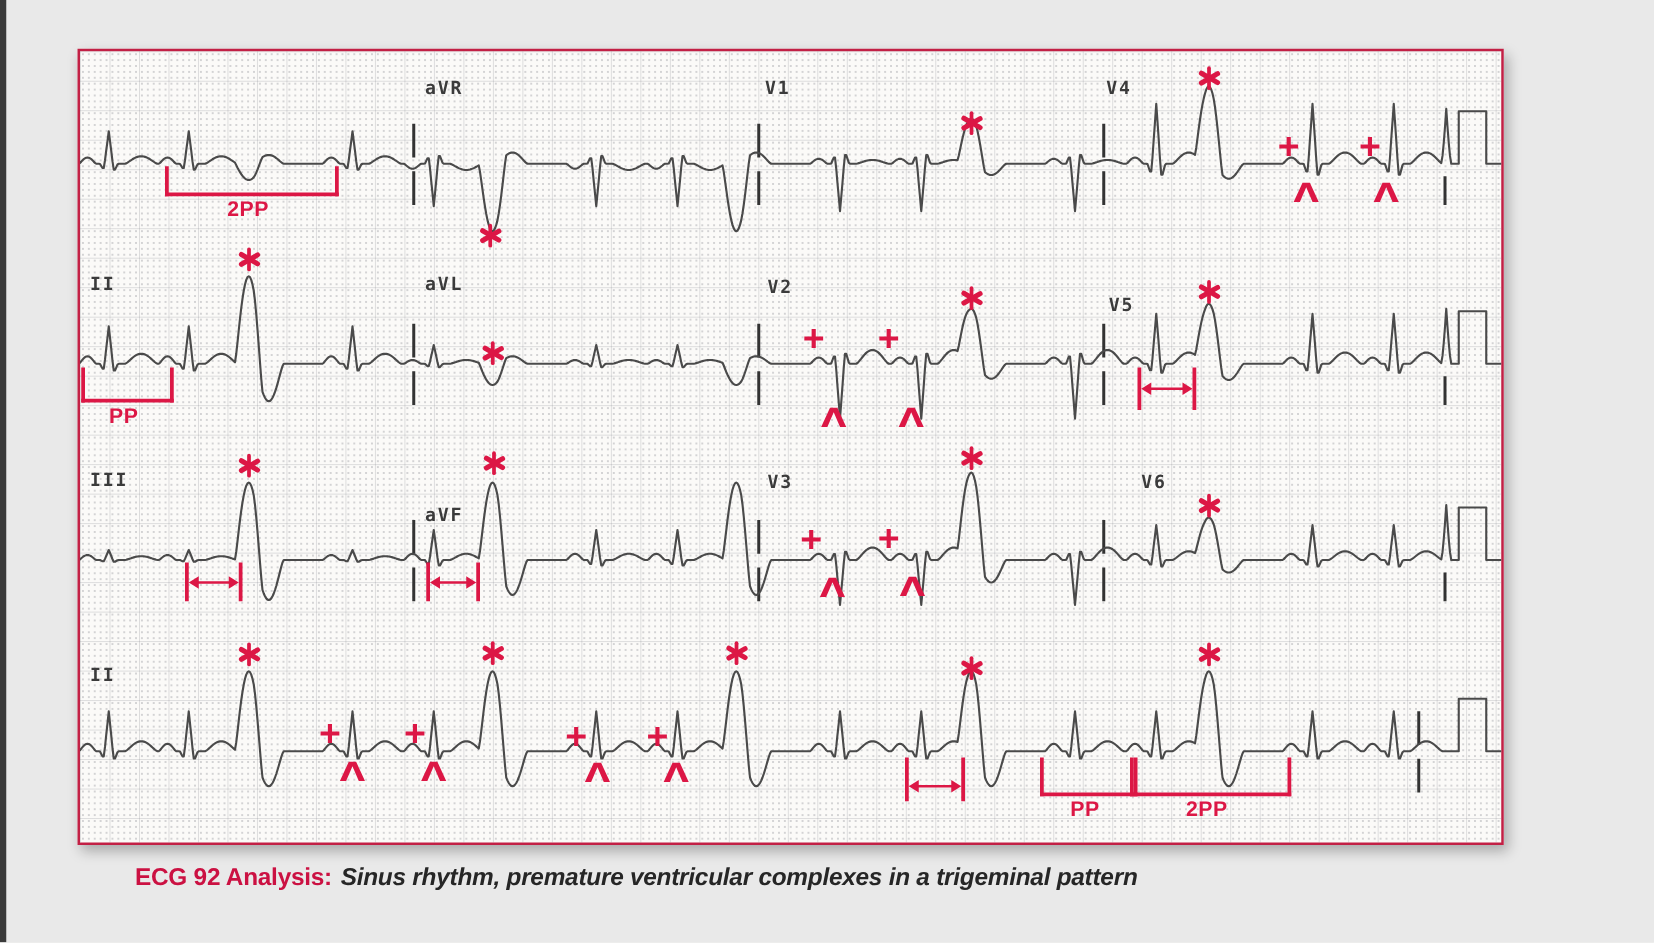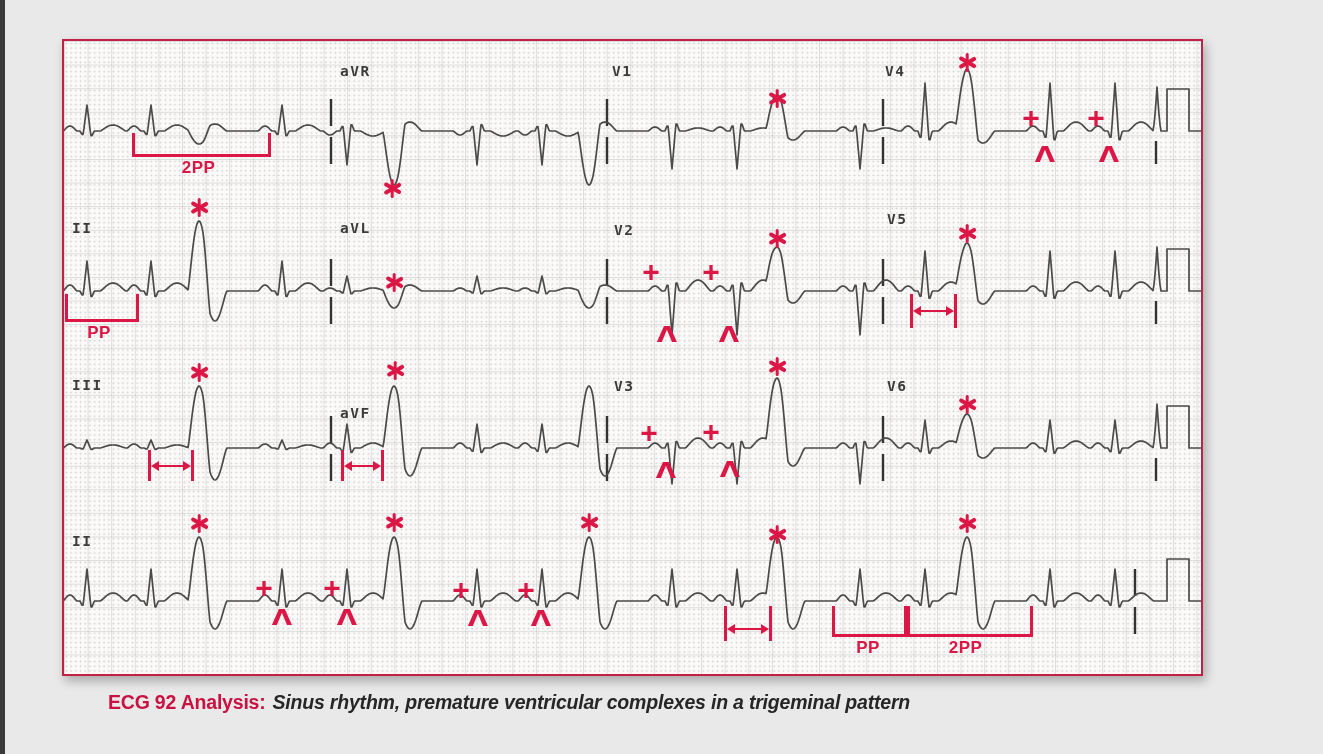--- a/index.html
+++ b/index.html
@@ -79,25 +79,25 @@
         <path id="trace-2" class="trace" d="M0,406.5L1,405.6 2,404.8 3,404.0 4,403.5 5,403.1 6,403.0 7,403.1 8,403.5 9,404.0 10,404.8 11,405.6 12,406.5 13,407.0 14,407.0 15,407.0 16,407.0 17,407.5 18,408.0 19,408.0 20,406.1 21,403.7 22,401.4 23,399.0 24,401.4 25,403.8 26,406.4 27,408.4 28,408.4 29,407.8 30,407.2 31,407.0 32,407.0 33,407.0 34,407.0 35,407.0 36,407.0 37,406.8 38,406.5 39,406.2 40,405.9 41,405.5 42,405.2 43,404.9 44,404.6 45,404.4 46,404.2 47,404.1 48,404.0 49,404.0 50,404.0 51,404.1 52,404.2 53,404.4 54,404.6 55,404.9 56,405.2 57,405.5 58,405.9 59,406.2 60,406.5 61,406.8 62,407.0 63,407.0 64,406.5 65,405.6 66,404.8 67,404.0 68,403.5 69,403.1 70,403.0 71,403.1 72,403.5 73,404.0 74,404.8 75,405.6 76,406.5 77,407.0 78,407.0 79,407.0 80,407.0 81,407.5 82,408.0 83,408.0 84,406.1 85,403.7 86,401.4 87,399.0 88,401.4 89,403.8 90,406.4 91,408.4 92,408.4 93,407.8 94,407.2 95,407.0 96,407.0 97,407.0 98,407.0 99,407.0 100,407.0 101,406.8 102,406.5 103,406.2 104,405.9 105,405.5 106,405.2 107,404.9 108,404.6 109,404.4 110,404.2 111,404.1 112,404.0 113,404.0 114,404.0 115,404.1 116,404.2 117,404.4 118,404.6 119,404.9 120,405.2 121,405.5 122,405.9 123,406.2 124,406.5 125,400.2 126,391.9 127,383.3 128,375.0 129,367.5 130,360.8 131,355.3 132,350.8 133,347.6 134,345.7 135,345.0 136,345.7 137,347.6 138,350.8 139,355.3 140,362.9 141,372.9 142,384.3 143,396.5 144,409.0 145,421.1 146,431.0 147,433.8 148,436.0 149,437.7 150,438.7 151,439.0 152,438.7 153,437.7 154,436.0 155,433.8 156,431.0 157,427.8 158,424.1 159,420.3 160,416.3 161,412.4 162,409.0 163,407.0 164,407.0 165,407.0 166,407.0 167,407.0 168,407.0 169,407.0 170,407.0 171,407.0 172,407.0 173,407.0 174,407.0 175,407.0 176,407.0 177,407.0 178,407.0 179,407.0 180,407.0 181,407.0 182,407.0 183,407.0 184,407.0 185,407.0 186,407.0 187,407.0 188,407.0 189,407.0 190,407.0 191,407.0 192,407.0 193,407.0 194,407.0 195,406.5 196,405.6 197,404.8 198,404.0 199,403.5 200,403.1 201,403.0 202,403.1 203,403.5 204,404.0 205,404.8 206,405.6 207,406.5 208,407.0 209,407.0 210,407.0 211,407.0 212,407.5 213,408.0 214,408.0 215,406.1 216,403.7 217,401.4 218,399.0 219,401.4 220,403.8 221,406.4 222,408.4 223,408.4 224,407.8 225,407.2 226,407.0 227,407.0 228,407.0 229,407.0 230,407.0 231,407.0 232,406.8 233,406.5 234,406.2 235,405.9 236,405.5 237,405.2 238,404.9 239,404.6 240,404.4 241,404.2 242,404.1 243,404.0 244,404.0 245,404.0 246,404.1 247,404.2 248,404.4 249,404.6 250,404.9 251,405.2 252,405.5 253,405.9 254,406.2 255,406.5 256,406.8 257,407.0 258,407.0 259,407.0 260,406.3 261,405.3 262,404.2 263,403.3 264,402.6 265,402.2 266,402.0 267,402.2 268,402.6 269,403.3 270,404.2 271,405.3 272,406.3 273,407.0 274,407.0 275,407.0 276,407.1 277,408.6 278,410.1 279,410.1 280,404.4 281,397.1 282,390.2 283,383.0 284,390.2 285,397.5 286,405.2 287,411.3 288,411.3 289,409.5 290,407.6 291,407.0 292,407.0 293,407.0 294,407.0 295,407.0 296,407.0 297,406.7 298,406.2 299,405.7 300,405.1 301,404.6 302,404.0 303,403.5 304,403.1 305,402.7 306,402.4 307,402.2 308,402.0 309,402.0 310,402.0 311,402.2 312,402.4 313,402.7 314,403.1 315,403.5 316,404.0 317,404.6 318,405.1 319,405.7 320,399.6 321,391.6 322,383.3 323,375.0 324,367.5 325,360.8 326,355.3 327,350.8 328,347.6 329,345.7 330,345.0 331,345.7 332,347.6 333,350.8 334,355.3 335,362.6 336,372.2 337,383.1 338,394.8 339,406.9 340,418.5 341,428.0 342,430.5 343,432.4 344,433.8 345,434.7 346,435.0 347,434.7 348,433.8 349,432.4 350,430.5 351,428.0 352,425.2 353,422.0 354,418.6 355,415.1 356,411.7 357,408.8 358,407.0 359,407.0 360,407.0 361,407.0 362,407.0 363,407.0 364,407.0 365,407.0 366,407.0 367,407.0 368,407.0 369,407.0 370,407.0 371,407.0 372,407.0 373,407.0 374,407.0 375,407.0 376,407.0 377,407.0 378,407.0 379,407.0 380,407.0 381,407.0 382,407.0 383,407.0 384,407.0 385,407.0 386,407.0 387,407.0 388,407.0 389,407.0 390,406.3 391,405.3 392,404.2 393,403.3 394,402.6 395,402.2 396,402.0 397,402.2 398,402.6 399,403.3 400,404.2 401,405.3 402,406.3 403,407.0 404,407.0 405,407.0 406,407.1 407,408.6 408,410.1 409,410.1 410,404.4 411,397.1 412,390.2 413,383.0 414,390.2 415,397.5 416,405.2 417,411.3 418,411.3 419,409.5 420,407.6 421,407.0 422,407.0 423,407.0 424,407.0 425,407.0 426,407.0 427,406.7 428,406.2 429,405.7 430,405.1 431,404.6 432,404.0 433,403.5 434,403.1 435,402.7 436,402.4 437,402.2 438,402.0 439,402.0 440,402.0 441,402.2 442,402.4 443,402.7 444,403.1 445,403.5 446,404.0 447,404.6 448,405.1 449,405.7 450,406.2 451,406.7 452,407.0 453,407.0 454,407.0 455,406.3 456,405.3 457,404.2 458,403.3 459,402.6 460,402.2 461,402.0 462,402.2 463,402.6 464,403.3 465,404.2 466,405.3 467,406.3 468,407.0 469,407.0 470,407.0 471,407.1 472,408.6 473,410.1 474,410.1 475,404.4 476,397.1 477,390.2 478,383.0 479,390.2 480,397.5 481,405.2 482,411.3 483,411.3 484,409.5 485,407.6 486,407.0 487,407.0 488,407.0 489,407.0 490,407.0 491,407.0 492,406.7 493,406.2 494,405.7 495,405.1 496,404.6 497,404.0 498,403.5 499,403.1 500,402.7 501,402.4 502,402.2 503,402.0 504,402.0 505,402.0 506,402.2 507,402.4 508,402.7 509,403.1 510,403.5 511,404.0 512,404.6 513,405.1 514,405.7 515,399.6 516,391.6 517,383.3 518,375.0 519,367.5 520,360.8 521,355.3 522,350.8 523,347.6 524,345.7 525,345.0 526,345.7 527,347.6 528,350.8 529,355.3 530,362.6 531,372.2 532,383.1 533,394.8 534,406.9 535,418.5 536,428.0 537,430.5 538,432.4 539,433.8 540,434.7 541,435.0 542,434.7 543,433.8 544,432.4 545,430.5 546,428.0 547,425.2 548,422.0 549,418.6 550,415.1 551,411.7 552,408.8 553,407.0 554,407.0 555,407.0 556,407.0 557,407.0 558,407.0 559,407.0 560,407.0 561,407.0 562,407.0 563,407.0 564,407.0 565,407.0 566,407.0 567,407.0 568,407.0 569,407.0 570,407.0 571,407.0 572,407.0 573,407.0 574,407.0 575,407.0 576,407.0 577,407.0 578,407.0 579,407.0 580,407.0 581,407.0 582,407.0 583,407.0 584,407.0 585,406.3 586,405.3 587,404.2 588,403.3 589,402.6 590,402.2 591,402.0 592,402.2 593,402.6 594,403.3 595,404.2 596,405.3 597,406.3 598,407.0 599,407.0 600,407.0 601,406.8 602,404.6 603,402.3 604,402.3 605,410.9 606,421.9 607,432.1 608,443.0 609,432.1 610,421.3 611,409.7 612,400.5 613,400.5 614,403.3 615,406.2 616,407.0 617,407.0 618,407.0 619,407.0 620,407.0 621,407.0 622,406.4 623,405.5 624,404.4 625,403.2 626,402.1 627,401.0 628,400.0 629,399.1 630,398.4 631,397.8 632,397.4 633,397.1 634,397.0 635,397.1 636,397.4 637,397.8 638,398.4 639,399.1 640,400.0 641,401.0 642,402.1 643,403.2 644,404.4 645,405.5 646,406.4 647,407.0 648,407.0 649,407.0 650,406.3 651,405.3 652,404.2 653,403.3 654,402.6 655,402.2 656,402.0 657,402.2 658,402.6 659,403.3 660,404.2 661,405.3 662,406.3 663,407.0 664,407.0 665,407.0 666,406.8 667,404.6 668,402.3 669,402.3 670,410.9 671,421.9 672,432.1 673,443.0 674,432.1 675,421.3 676,409.7 677,400.5 678,400.5 679,403.3 680,406.2 681,407.0 682,407.0 683,407.0 684,407.0 685,407.0 686,407.0 687,406.4 688,405.5 689,404.4 690,403.2 691,402.1 692,401.0 693,400.0 694,399.1 695,398.4 696,397.8 697,397.4 698,397.1 699,397.0 700,397.1 701,397.4 702,397.8 703,390.9 704,382.1 705,373.2 706,364.9 707,357.5 708,351.1 709,346.0 710,342.1 711,339.4 712,337.7 713,337.0 714,337.7 715,339.9 716,343.6 717,348.6 718,356.0 719,365.4 720,376.1 721,387.6 722,399.6 723,411.2 724,420.5 725,422.1 726,423.3 727,424.3 728,424.8 729,425.0 730,424.8 731,424.3 732,423.3 733,422.1 734,420.5 735,418.7 736,416.6 737,414.5 738,412.2 739,410.0 740,408.1 741,407.0 742,407.0 743,407.0 744,407.0 745,407.0 746,407.0 747,407.0 748,407.0 749,407.0 750,407.0 751,407.0 752,407.0 753,407.0 754,407.0 755,407.0 756,407.0 757,407.0 758,407.0 759,407.0 760,407.0 761,407.0 762,407.0 763,407.0 764,407.0 765,407.0 766,407.0 767,407.0 768,407.0 769,407.0 770,407.0 771,407.0 772,407.0 773,406.3 774,405.3 775,404.2 776,403.3 777,402.6 778,402.2 779,402.0 780,402.2 781,402.6 782,403.3 783,404.2 784,405.3 785,406.3 786,407.0 787,407.0 788,407.0 789,406.8 790,404.6 791,402.3 792,402.3 793,410.9 794,421.9 795,432.1 796,443.0 797,432.1 798,421.3 799,409.7 800,400.5 801,400.5 802,403.3 803,406.2 804,407.0 805,407.0 806,407.0 807,407.0 808,407.0 809,407.0 810,406.4 811,405.5 812,404.4 813,403.2 814,402.1 815,401.0 816,400.0 817,399.1 818,398.4 819,397.8 820,397.4 821,397.1 822,397.0 823,397.1 824,397.4 825,397.8 826,398.4 827,399.1 828,400.0 829,401.0 830,402.1 831,403.2 832,404.4 833,405.5 834,406.4 835,407.0 836,407.0 837,407.0 838,406.3 839,405.3 840,404.2 841,403.3 842,402.6 843,402.2 844,402.0 845,402.2 846,402.6 847,403.3 848,404.2 849,405.3 850,406.3 851,407.0 852,407.0 853,407.0 854,407.2 855,408.9 856,410.6 857,410.6 858,403.9 859,395.4 860,387.5 861,379.0 862,387.5 863,395.9 864,404.9 865,412.1 866,412.1 867,409.9 868,407.7 869,407.0 870,407.0 871,407.0 872,407.0 873,407.0 874,407.0 875,406.6 876,405.9 877,405.2 878,404.4 879,403.6 880,402.8 881,402.1 882,401.5 883,401.0 884,400.6 885,400.2 886,400.1 887,400.0 888,400.1 889,400.2 890,400.6 891,401.0 892,401.5 893,398.5 894,394.5 895,390.6 896,386.8 897,383.5 898,380.6 899,378.2 900,376.2 901,374.4 902,373.4 903,373.0 904,373.4 905,374.4 906,376.2 907,378.6 908,382.3 909,387.0 910,392.4 911,398.1 912,404.1 913,409.8 914,414.5 915,415.4 916,416.1 917,416.6 918,416.9 919,417.0 920,416.9 921,416.6 922,416.1 923,415.4 924,414.5 925,413.5 926,412.4 927,411.1 928,409.9 929,408.7 930,407.6 931,407.0 932,407.0 933,407.0 934,407.0 935,407.0 936,407.0 937,407.0 938,407.0 939,407.0 940,407.0 941,407.0 942,407.0 943,407.0 944,407.0 945,407.0 946,407.0 947,407.0 948,407.0 949,407.0 950,407.0 951,407.0 952,407.0 953,407.0 954,407.0 955,407.0 956,407.0 957,407.0 958,407.0 959,407.0 960,407.0 961,407.0 962,407.0 963,406.3 964,405.3 965,404.2 966,403.3 967,402.6 968,402.2 969,402.0 970,402.2 971,402.6 972,403.3 973,404.2 974,405.3 975,406.3 976,407.0 977,407.0 978,407.0 979,407.2 980,408.9 981,410.6 982,410.6 983,403.9 984,395.4 985,387.5 986,379.0 987,387.5 988,395.9 989,404.9 990,412.1 991,412.1 992,409.9 993,407.7 994,407.0 995,407.0 996,407.0 997,407.0 998,407.0 999,407.0 1000,406.6 1001,405.9 1002,405.2 1003,404.4 1004,403.6 1005,402.8 1006,402.1 1007,401.5 1008,401.0 1009,400.6 1010,400.2 1011,400.1 1012,400.0 1013,400.1 1014,400.2 1015,400.6 1016,401.0 1017,401.5 1018,402.1 1019,402.8 1020,403.6 1021,404.4 1022,405.2 1023,405.9 1024,406.6 1025,407.0 1026,407.0 1027,407.0 1028,406.3 1029,405.3 1030,404.2 1031,403.3 1032,402.6 1033,402.2 1034,402.0 1035,402.2 1036,402.6 1037,403.3 1038,404.2 1039,405.3 1040,406.3 1041,407.0 1042,407.0 1043,407.0 1044,407.2 1045,408.9 1046,410.6 1047,410.6 1048,403.9 1049,395.4 1050,387.5 1051,379.0 1052,387.5 1053,395.9 1054,404.9 1055,412.1 1056,412.1 1057,409.9 1058,407.7 1059,407.0 1060,407.0 1061,407.0 1062,407.0 1063,407.0 1064,407.0 1065,406.6 1066,405.9 1067,405.2 1068,404.4 1069,403.6 1070,402.8 1071,402.1 1072,401.5 1073,401.0 1074,400.6 1075,400.2 1076,400.1 1077,400.0 1078,400.1 1079,400.2 1080,400.6 1081,401.0 1082,401.5 1083,402.1 1084,402.8 1085,403.6 1086,404.4 1087,405.2 1088,405.9 1089,406.6 1090,400.7 1091,390.3 1092,377.6 1093,363.0 1094,377.6 1095,390.3 1096,400.7 1097,407.0 1098,407.0 1099,407.0 1100,407.0 1101,407.0 1102,407.0 1103,407.0L1103,365 1125,365 1125,407 1137,407"></path>
         <path id="trace-3" class="trace" d="M0,559.2L1,557.9 2,556.7 3,555.6 4,554.7 5,554.2 6,554.0 7,554.2 8,554.7 9,555.6 10,556.7 11,557.9 12,559.2 13,560.0 14,560.0 15,560.0 16,560.2 17,562.2 18,564.1 19,564.1 20,556.5 21,546.7 22,537.7 23,528.0 24,537.7 25,547.3 26,557.6 27,565.8 28,565.8 29,563.3 30,560.8 31,560.0 32,560.0 33,560.0 34,560.0 35,560.0 36,560.0 37,559.5 38,558.8 39,557.9 40,557.0 41,556.1 42,555.2 43,554.4 44,553.7 45,553.1 46,552.6 47,552.3 48,552.1 49,552.0 50,552.1 51,552.3 52,552.6 53,553.1 54,553.7 55,554.4 56,555.2 57,556.1 58,557.0 59,557.9 60,558.8 61,559.5 62,560.0 63,560.0 64,559.2 65,557.9 66,556.7 67,555.6 68,554.7 69,554.2 70,554.0 71,554.2 72,554.7 73,555.6 74,556.7 75,557.9 76,559.2 77,560.0 78,560.0 79,560.0 80,560.2 81,562.2 82,564.1 83,564.1 84,556.5 85,546.7 86,537.7 87,528.0 88,537.7 89,547.3 90,557.6 91,565.8 92,565.8 93,563.3 94,560.8 95,560.0 96,560.0 97,560.0 98,560.0 99,560.0 100,560.0 101,559.5 102,558.8 103,557.9 104,557.0 105,556.1 106,555.2 107,554.4 108,553.7 109,553.1 110,552.6 111,552.3 112,552.1 113,552.0 114,552.1 115,552.3 116,552.6 117,553.1 118,553.7 119,554.4 120,555.2 121,556.1 122,557.0 123,557.9 124,558.8 125,552.7 126,544.4 127,535.5 128,527.0 129,519.2 130,512.4 131,506.6 132,502.0 133,498.7 134,496.7 135,496.0 136,496.7 137,498.7 138,502.0 139,506.6 140,514.1 141,523.9 142,535.1 143,547.1 144,559.4 145,571.3 146,581.0 147,583.5 148,585.4 149,586.8 150,587.7 151,588.0 152,587.7 153,586.8 154,585.4 155,583.5 156,581.0 157,578.2 158,575.0 159,571.6 160,568.1 161,564.7 162,561.8 163,560.0 164,560.0 165,560.0 166,560.0 167,560.0 168,560.0 169,560.0 170,560.0 171,560.0 172,560.0 173,560.0 174,560.0 175,560.0 176,560.0 177,560.0 178,560.0 179,560.0 180,560.0 181,560.0 182,560.0 183,560.0 184,560.0 185,560.0 186,560.0 187,560.0 188,560.0 189,560.0 190,560.0 191,560.0 192,560.0 193,560.0 194,560.0 195,559.2 196,557.9 197,556.7 198,555.6 199,554.7 200,554.2 201,554.0 202,554.2 203,554.7 204,555.6 205,556.7 206,557.9 207,559.2 208,560.0 209,560.0 210,560.0 211,560.2 212,562.2 213,564.1 214,564.1 215,556.5 216,546.7 217,537.7 218,528.0 219,537.7 220,547.3 221,557.6 222,565.8 223,565.8 224,563.3 225,560.8 226,560.0 227,560.0 228,560.0 229,560.0 230,560.0 231,560.0 232,559.5 233,558.8 234,557.9 235,557.0 236,556.1 237,555.2 238,554.4 239,553.7 240,553.1 241,552.6 242,552.3 243,552.1 244,552.0 245,552.1 246,552.3 247,552.6 248,553.1 249,553.7 250,554.4 251,555.2 252,556.1 253,557.0 254,557.9 255,558.8 256,559.5 257,560.0 258,560.0 259,560.0 260,559.2 261,557.9 262,556.7 263,555.6 264,554.7 265,554.2 266,554.0 267,554.2 268,554.7 269,555.6 270,556.7 271,557.9 272,559.2 273,560.0 274,560.0 275,560.0 276,560.2 277,562.2 278,564.1 279,564.1 280,556.5 281,546.7 282,537.7 283,528.0 284,537.7 285,547.3 286,557.6 287,565.8 288,565.8 289,563.3 290,560.8 291,560.0 292,560.0 293,560.0 294,560.0 295,560.0 296,560.0 297,559.5 298,558.8 299,557.9 300,557.0 301,556.1 302,555.2 303,554.4 304,553.7 305,553.1 306,552.6 307,552.3 308,552.1 309,552.0 310,552.1 311,552.3 312,552.6 313,553.1 314,553.7 315,554.4 316,555.2 317,556.1 318,557.0 319,557.9 320,551.9 321,543.9 322,535.5 323,527.0 324,519.2 325,512.4 326,506.6 327,502.0 328,498.7 329,496.7 330,496.0 331,496.7 332,498.7 333,502.0 334,506.6 335,514.1 336,523.9 337,535.1 338,547.1 339,559.4 340,571.3 341,581.0 342,583.5 343,585.4 344,586.8 345,587.7 346,588.0 347,587.7 348,586.8 349,585.4 350,583.5 351,581.0 352,578.2 353,575.0 354,571.6 355,568.1 356,564.7 357,561.8 358,560.0 359,560.0 360,560.0 361,560.0 362,560.0 363,560.0 364,560.0 365,560.0 366,560.0 367,560.0 368,560.0 369,560.0 370,560.0 371,560.0 372,560.0 373,560.0 374,560.0 375,560.0 376,560.0 377,560.0 378,560.0 379,560.0 380,560.0 381,560.0 382,560.0 383,560.0 384,560.0 385,560.0 386,560.0 387,560.0 388,560.0 389,560.0 390,559.2 391,557.9 392,556.7 393,555.6 394,554.7 395,554.2 396,554.0 397,554.2 398,554.7 399,555.6 400,556.7 401,557.9 402,559.2 403,560.0 404,560.0 405,560.0 406,560.2 407,562.2 408,564.1 409,564.1 410,556.5 411,546.7 412,537.7 413,528.0 414,537.7 415,547.3 416,557.6 417,565.8 418,565.8 419,563.3 420,560.8 421,560.0 422,560.0 423,560.0 424,560.0 425,560.0 426,560.0 427,559.5 428,558.8 429,557.9 430,557.0 431,556.1 432,555.2 433,554.4 434,553.7 435,553.1 436,552.6 437,552.3 438,552.1 439,552.0 440,552.1 441,552.3 442,552.6 443,553.1 444,553.7 445,554.4 446,555.2 447,556.1 448,557.0 449,557.9 450,558.8 451,559.5 452,560.0 453,560.0 454,560.0 455,559.2 456,557.9 457,556.7 458,555.6 459,554.7 460,554.2 461,554.0 462,554.2 463,554.7 464,555.6 465,556.7 466,557.9 467,559.2 468,560.0 469,560.0 470,560.0 471,560.2 472,562.2 473,564.1 474,564.1 475,556.5 476,546.7 477,537.7 478,528.0 479,537.7 480,547.3 481,557.6 482,565.8 483,565.8 484,563.3 485,560.8 486,560.0 487,560.0 488,560.0 489,560.0 490,560.0 491,560.0 492,559.5 493,558.8 494,557.9 495,557.0 496,556.1 497,555.2 498,554.4 499,553.7 500,553.1 501,552.6 502,552.3 503,552.1 504,552.0 505,552.1 506,552.3 507,552.6 508,553.1 509,553.7 510,554.4 511,555.2 512,556.1 513,557.0 514,557.9 515,551.9 516,543.9 517,535.5 518,527.0 519,519.2 520,512.4 521,506.6 522,502.0 523,498.7 524,496.7 525,496.0 526,496.7 527,498.7 528,502.0 529,506.6 530,514.1 531,523.9 532,535.1 533,547.1 534,559.4 535,571.3 536,581.0 537,583.5 538,585.4 539,586.8 540,587.7 541,588.0 542,587.7 543,586.8 544,585.4 545,583.5 546,581.0 547,578.2 548,575.0 549,571.6 550,568.1 551,564.7 552,561.8 553,560.0 554,560.0 555,560.0 556,560.0 557,560.0 558,560.0 559,560.0 560,560.0 561,560.0 562,560.0 563,560.0 564,560.0 565,560.0 566,560.0 567,560.0 568,560.0 569,560.0 570,560.0 571,560.0 572,560.0 573,560.0 574,560.0 575,560.0 576,560.0 577,560.0 578,560.0 579,560.0 580,560.0 581,560.0 582,560.0 583,560.0 584,560.0 585,559.2 586,557.9 587,556.7 588,555.6 589,554.7 590,554.2 591,554.0 592,554.2 593,554.7 594,555.6 595,556.7 596,557.9 597,559.2 598,560.0 599,560.0 600,560.0 601,560.2 602,562.2 603,564.1 604,564.1 605,556.5 606,546.7 607,537.7 608,528.0 609,537.7 610,547.3 611,557.6 612,565.8 613,565.8 614,563.3 615,560.8 616,560.0 617,560.0 618,560.0 619,560.0 620,560.0 621,560.0 622,559.5 623,558.8 624,557.9 625,557.0 626,556.1 627,555.2 628,554.4 629,553.7 630,553.1 631,552.6 632,552.3 633,552.1 634,552.0 635,552.1 636,552.3 637,552.6 638,553.1 639,553.7 640,554.4 641,555.2 642,556.1 643,557.0 644,557.9 645,558.8 646,559.5 647,560.0 648,560.0 649,560.0 650,559.2 651,557.9 652,556.7 653,555.6 654,554.7 655,554.2 656,554.0 657,554.2 658,554.7 659,555.6 660,556.7 661,557.9 662,559.2 663,560.0 664,560.0 665,560.0 666,560.2 667,562.2 668,564.1 669,564.1 670,556.5 671,546.7 672,537.7 673,528.0 674,537.7 675,547.3 676,557.6 677,565.8 678,565.8 679,563.3 680,560.8 681,560.0 682,560.0 683,560.0 684,560.0 685,560.0 686,560.0 687,559.5 688,558.8 689,557.9 690,557.0 691,556.1 692,555.2 693,554.4 694,553.7 695,553.1 696,552.6 697,552.3 698,552.1 699,552.0 700,552.1 701,552.3 702,552.6 703,546.2 704,538.1 705,529.9 706,522.2 707,515.3 708,509.3 709,504.5 710,500.8 711,498.2 712,496.7 713,496.0 714,496.7 715,498.7 716,502.0 717,506.6 718,514.1 719,523.9 720,535.1 721,547.1 722,559.4 723,571.3 724,581.0 725,583.5 726,585.4 727,586.8 728,587.7 729,588.0 730,587.7 731,586.8 732,585.4 733,583.5 734,581.0 735,578.2 736,575.0 737,571.6 738,568.1 739,564.7 740,561.8 741,560.0 742,560.0 743,560.0 744,560.0 745,560.0 746,560.0 747,560.0 748,560.0 749,560.0 750,560.0 751,560.0 752,560.0 753,560.0 754,560.0 755,560.0 756,560.0 757,560.0 758,560.0 759,560.0 760,560.0 761,560.0 762,560.0 763,560.0 764,560.0 765,560.0 766,560.0 767,560.0 768,560.0 769,560.0 770,560.0 771,560.0 772,560.0 773,559.2 774,557.9 775,556.7 776,555.6 777,554.7 778,554.2 779,554.0 780,554.2 781,554.7 782,555.6 783,556.7 784,557.9 785,559.2 786,560.0 787,560.0 788,560.0 789,560.2 790,562.2 791,564.1 792,564.1 793,556.5 794,546.7 795,537.7 796,528.0 797,537.7 798,547.3 799,557.6 800,565.8 801,565.8 802,563.3 803,560.8 804,560.0 805,560.0 806,560.0 807,560.0 808,560.0 809,560.0 810,559.5 811,558.8 812,557.9 813,557.0 814,556.1 815,555.2 816,554.4 817,553.7 818,553.1 819,552.6 820,552.3 821,552.1 822,552.0 823,552.1 824,552.3 825,552.6 826,553.1 827,553.7 828,554.4 829,555.2 830,556.1 831,557.0 832,557.9 833,558.8 834,559.5 835,560.0 836,560.0 837,560.0 838,559.2 839,557.9 840,556.7 841,555.6 842,554.7 843,554.2 844,554.0 845,554.2 846,554.7 847,555.6 848,556.7 849,557.9 850,559.2 851,560.0 852,560.0 853,560.0 854,560.2 855,562.2 856,564.1 857,564.1 858,556.5 859,546.7 860,537.7 861,528.0 862,537.7 863,547.3 864,557.6 865,565.8 866,565.8 867,563.3 868,560.8 869,560.0 870,560.0 871,560.0 872,560.0 873,560.0 874,560.0 875,559.5 876,558.8 877,557.9 878,557.0 879,556.1 880,555.2 881,554.4 882,553.7 883,553.1 884,552.6 885,552.3 886,552.1 887,552.0 888,552.1 889,552.3 890,552.6 891,553.1 892,553.7 893,547.6 894,539.6 895,531.6 896,524.0 897,517.1 898,511.1 899,506.1 900,502.0 901,498.7 902,496.7 903,496.0 904,496.7 905,498.7 906,502.0 907,506.6 908,514.1 909,523.9 910,535.1 911,547.1 912,559.4 913,571.3 914,581.0 915,583.5 916,585.4 917,586.8 918,587.7 919,588.0 920,587.7 921,586.8 922,585.4 923,583.5 924,581.0 925,578.2 926,575.0 927,571.6 928,568.1 929,564.7 930,561.8 931,560.0 932,560.0 933,560.0 934,560.0 935,560.0 936,560.0 937,560.0 938,560.0 939,560.0 940,560.0 941,560.0 942,560.0 943,560.0 944,560.0 945,560.0 946,560.0 947,560.0 948,560.0 949,560.0 950,560.0 951,560.0 952,560.0 953,560.0 954,560.0 955,560.0 956,560.0 957,560.0 958,560.0 959,560.0 960,560.0 961,560.0 962,560.0 963,559.2 964,557.9 965,556.7 966,555.6 967,554.7 968,554.2 969,554.0 970,554.2 971,554.7 972,555.6 973,556.7 974,557.9 975,559.2 976,560.0 977,560.0 978,560.0 979,560.2 980,562.2 981,564.1 982,564.1 983,556.5 984,546.7 985,537.7 986,528.0 987,537.7 988,547.3 989,557.6 990,565.8 991,565.8 992,563.3 993,560.8 994,560.0 995,560.0 996,560.0 997,560.0 998,560.0 999,560.0 1000,559.5 1001,558.8 1002,557.9 1003,557.0 1004,556.1 1005,555.2 1006,554.4 1007,553.7 1008,553.1 1009,552.6 1010,552.3 1011,552.1 1012,552.0 1013,552.1 1014,552.3 1015,552.6 1016,553.1 1017,553.7 1018,554.4 1019,555.2 1020,556.1 1021,557.0 1022,557.9 1023,558.8 1024,559.5 1025,560.0 1026,560.0 1027,560.0 1028,559.2 1029,557.9 1030,556.7 1031,555.6 1032,554.7 1033,554.2 1034,554.0 1035,554.2 1036,554.7 1037,555.6 1038,556.7 1039,557.9 1040,559.2 1041,560.0 1042,560.0 1043,560.0 1044,560.2 1045,562.2 1046,564.1 1047,564.1 1048,556.5 1049,546.7 1050,537.7 1051,528.0 1052,537.7 1053,547.3 1054,557.6 1055,565.8 1056,565.8 1057,563.3 1058,560.8 1059,560.0 1060,560.0 1061,560.0 1062,560.0 1063,560.0 1064,560.0 1065,559.5 1066,558.8 1067,557.9 1068,557.0 1069,556.1 1070,555.2 1071,554.4 1072,553.7 1073,553.1 1074,552.6 1075,552.3 1076,552.1 1077,552.0 1078,552.1 1079,552.3 1080,552.6 1081,553.1 1082,553.7 1083,554.4 1084,555.2 1085,556.1 1086,557.0 1087,557.9 1088,558.8 1089,559.5 1090,560.0 1091,560.0 1092,560.0 1093,560.0 1094,560.0 1095,560.0 1096,560.0 1097,560.0 1098,560.0 1099,560.0 1100,560.0 1101,560.0 1102,560.0 1103,560.0L1103,518 1125,518 1125,560 1137,560"></path>
       </svg>
       <div id="ann-layer">
           <div class="lead-label" style="left: 276px; top: 22px;">aVR</div>
           <div class="lead-label" style="left: 548px; top: 22px;">V1</div>
           <div class="lead-label" style="left: 821px; top: 22px;">V4</div>
           <div class="lead-label" style="left: 8px; top: 179px;">II</div>
           <div class="lead-label" style="left: 276px; top: 179px;">aVL</div>
           <div class="lead-label" style="left: 550px; top: 181px;">V2</div>
-          <div class="lead-label" style="left: 823px; top: 170px;">V5</div>
+          <div class="lead-label" style="left: 823px; top: 196px;">V5</div>
           <div class="lead-label" style="left: 8px; top: 336px;">III</div>
           <div class="lead-label" style="left: 276px; top: 336px; margin-top: 28px;">aVF</div>
           <div class="lead-label" style="left: 550px; top: 337px;">V3</div>
-          <div class="lead-label" style="left: 823px; top: 337px;">V6</div>
+          <div class="lead-label" style="left: 849px; top: 337px;">V6</div>
           <div class="lead-label" style="left: 8px; top: 492px;">II</div>
           <div class="ast" title="*" style="left: 328px; top: 147px;">
             <i style="transform: translate(-50%, -50%) rotate(0deg);"></i>
             <i style="transform: translate(-50%, -50%) rotate(60deg);"></i>
             <i style="transform: translate(-50%, -50%) rotate(-60deg);"></i>
           </div>
           <div class="ast" title="*" style="left: 713px; top: 57px;">
             <i style="transform: translate(-50%, -50%) rotate(0deg);"></i>
             <i style="transform: translate(-50%, -50%) rotate(60deg);"></i>
             <i style="transform: translate(-50%, -50%) rotate(-60deg);"></i>

